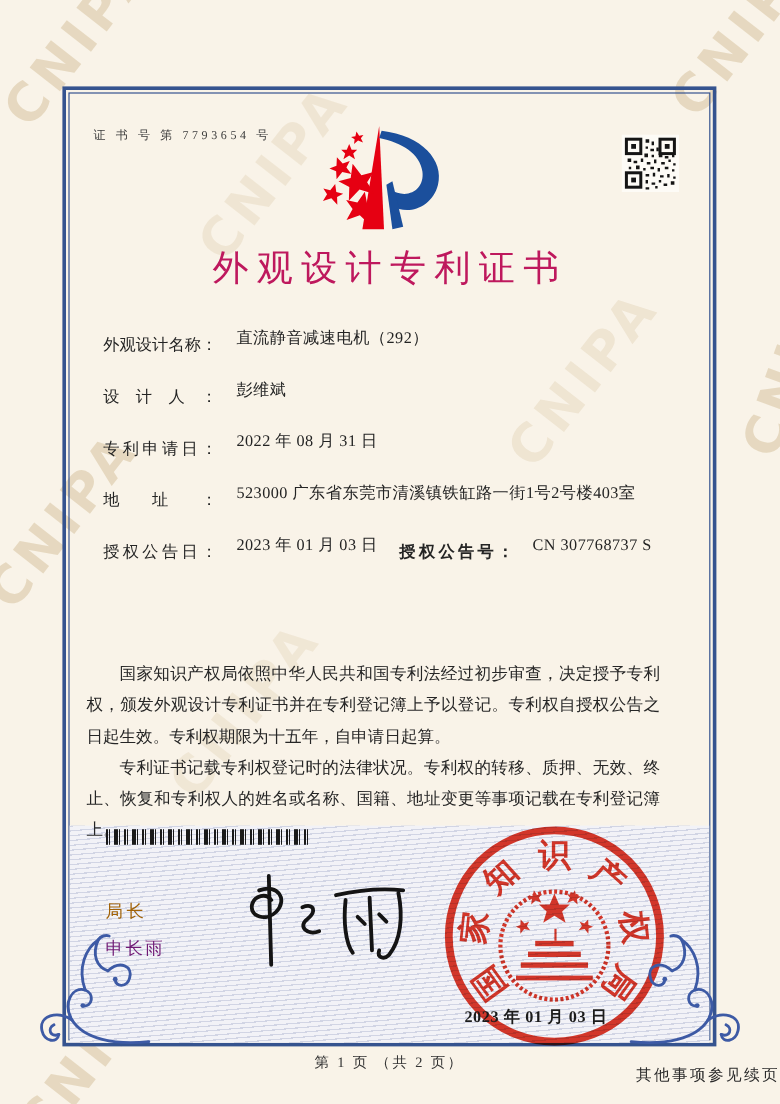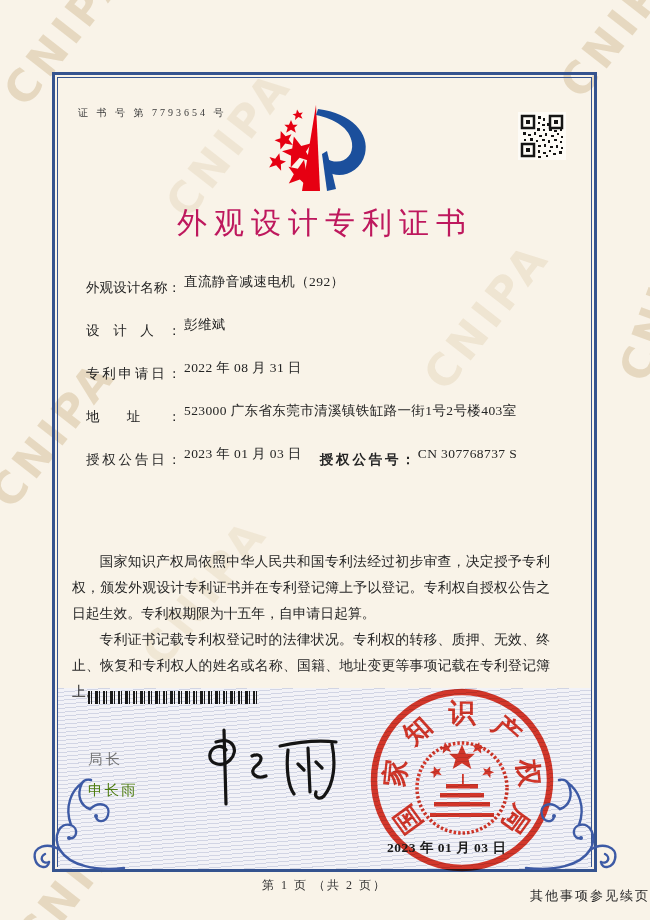--- a/index.html
+++ b/index.html
@@ -16,29 +16,29 @@
   .band{position:absolute;left:58px;top:688px;width:533px;height:181px;
         background-color:#f2f2f7;
         background-image:repeating-linear-gradient(175deg,rgba(140,150,188,.32) 0 1px,transparent 1px 4px);}
   .cert-no{position:absolute;left:78px;top:106px;font-size:10px;letter-spacing:3px;color:#3b3b3b;}
   .title{position:absolute;left:0;right:0;top:203px;text-align:center;font-size:30px;font-weight:normal;
          letter-spacing:7px;color:#be185d;}
   .fields{position:absolute;left:86px;top:260px;width:482px;}
   .frow{display:flex;height:43px;align-items:center;font-size:13.5px;color:#242424;}
   .flabel{width:95px;flex:none;text-align:justify;text-align-last:justify;margin-top:12px;}
   .flabel.second{margin-left:18px;font-weight:bold;}
-  .fvalue{margin-left:3px;letter-spacing:.4px;white-space:nowrap;}
+  .fvalue{margin-left:16px;letter-spacing:.4px;white-space:nowrap;}
   .paras{position:absolute;left:72px;top:549px;width:478px;font-size:13.8px;line-height:26px;
          text-align:justify;color:#262626;}
   .paras p{margin:0;text-indent:2em;}
   .barcode{position:absolute;left:88px;top:691px;width:172px;height:13px;
     background:repeating-linear-gradient(90deg,#1a1a1a 0 2px,transparent 2px 3px,#1a1a1a 3px 4px,
       transparent 4px 7px,#1a1a1a 7px 10px,transparent 10px 11px,#1a1a1a 11px 12px,transparent 12px 15px);}
-  .signer-title{position:absolute;left:88px;top:750px;font-size:14.5px;letter-spacing:3px;color:#737373;}
-  .signer-name{position:absolute;left:88px;top:781px;font-size:14.5px;letter-spacing:2px;color:#4d7c0f;}
+  .signer-title{position:absolute;left:88px;top:750px;font-size:14.5px;letter-spacing:3px;color:#a16207;}
+  .signer-name{position:absolute;left:88px;top:781px;font-size:14.5px;letter-spacing:2px;color:#701a75;}
   .sig{position:absolute;left:188px;top:728px;}
   .seal{position:absolute;left:366px;top:684px;opacity:.93;mix-blend-mode:multiply;}
   .seal-date{position:absolute;left:387px;top:839px;font-size:13.5px;font-weight:600;color:#1b1b1b;
              letter-spacing:.5px;z-index:6;}
   .page-footer{position:absolute;left:52px;width:545px;top:877px;text-align:center;font-size:12px;
                letter-spacing:2px;color:#333;}
   .cont-note{position:absolute;left:0;right:0;top:887px;text-align:right;font-size:13px;
              letter-spacing:2px;color:#2a2a2a;}
   .orn{position:absolute;z-index:4;}
   .orn.br{transform:scaleX(-1);}

